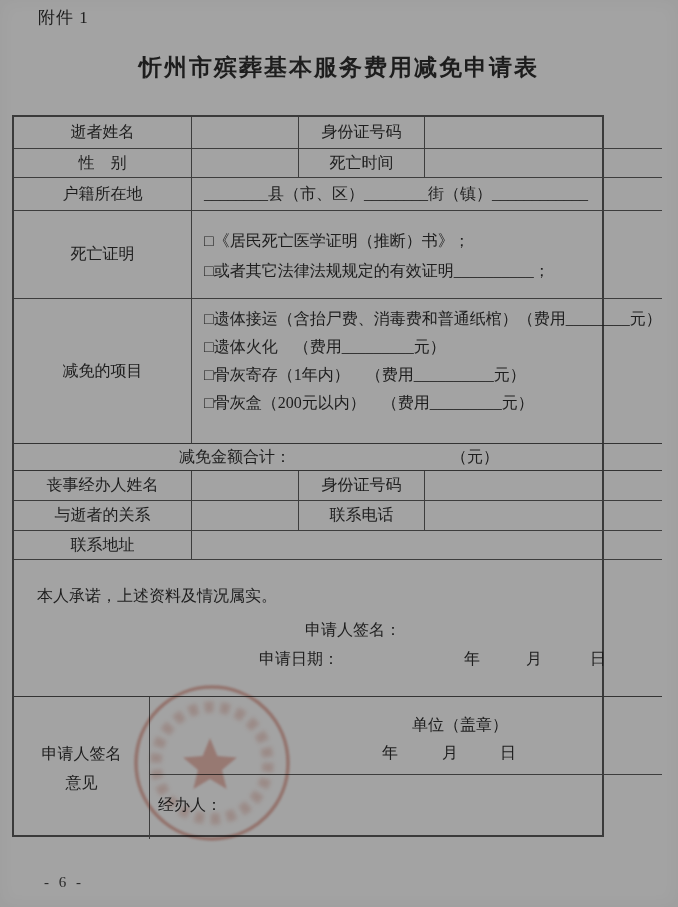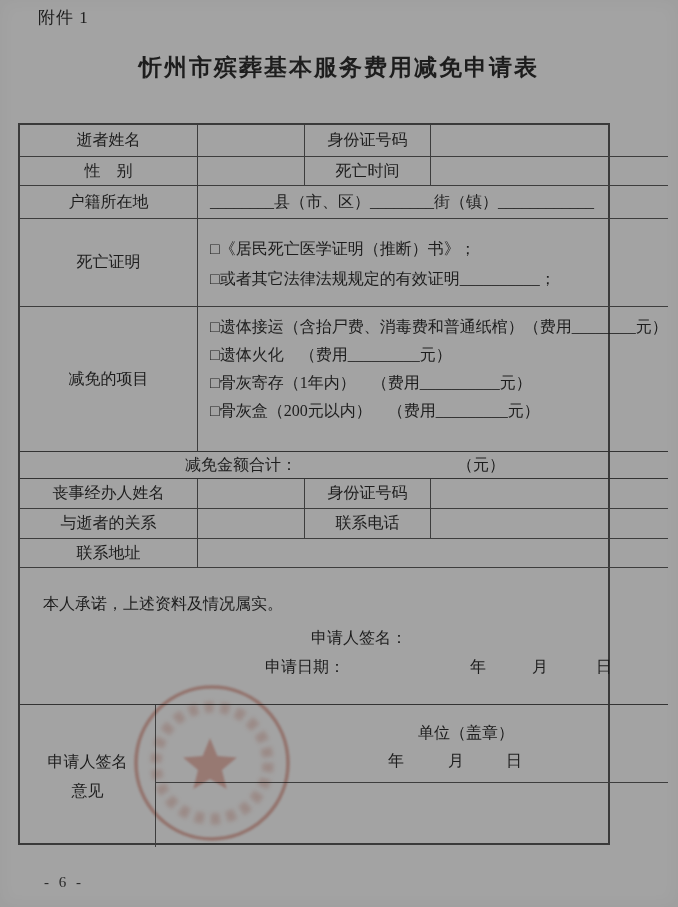--- a/index.html
+++ b/index.html
@@ -9,22 +9,22 @@
     background:#a3a3a3; overflow:hidden;
     font-family:"Liberation Serif", serif; color:#1d1d1d;
     box-shadow:inset 0 0 18px rgba(0,0,0,0.04);
   }
   .attachment { position:absolute; left:38px; top:6px; font-size:17px; letter-spacing:1px; }
   .title {
     position:absolute; left:0; top:52px; width:100%; text-align:center;
     font-size:23px; font-weight:bold; letter-spacing:2px;
   }
   .tbl {
-    position:absolute; left:12px; top:123px; width:592px; height:722px;
-    border:2px solid #3a3a3a; font-size:16px;margin-left:6px;
+    position:absolute; left:12px; top:115px; width:592px; height:722px;
+    border:2px solid #3a3a3a; font-size:16px;
   }
   .cell { position:absolute; }
   .br { border-right:1px solid #3d3d3d; }
   .bb { border-bottom:1px solid #3d3d3d; }
   .bb2 { border-bottom:1.5px solid #333; }
   .lab { display:flex; align-items:center; justify-content:center; text-align:center; }
   .content-line { line-height:30px; white-space:nowrap; }
   .pad { padding-left:12px; }
   .flexv { display:flex; align-items:center; }
   .abs { position:absolute; white-space:nowrap; }
@@ -103,20 +103,23 @@
     </div>
     <div class="cell" style="left:136px;top:580px;width:512px;height:142px;">
       <div class="cell bb" style="left:0;top:0;width:512px;height:78px;">
         <div class="abs" style="left:262px;top:18px;">单位（盖章）</div>
         <div class="abs" style="left:232px;top:46px;">
           <span>年</span>
           <span style="margin-left:40px;">月</span>
           <span style="margin-left:38px;">日</span>
         </div>
       </div>
+      <div class="cell" style="left:0;top:78px;width:512px;height:64px;">
+        <div class="abs" style="left:8px;top:20px;">经办人：</div>
+      </div>
     </div>
   </div>
 
   <svg class="seal" width="175" height="175" viewBox="0 0 175 175">
     <defs>
       <filter id="b1" x="-20%" y="-20%" width="140%" height="140%">
           <feGaussianBlur stdDeviation="1.1"></feGaussianBlur>
         </filter>
       <filter id="b2" x="-20%" y="-20%" width="140%" height="140%">
           <feGaussianBlur stdDeviation="2.1"></feGaussianBlur>

